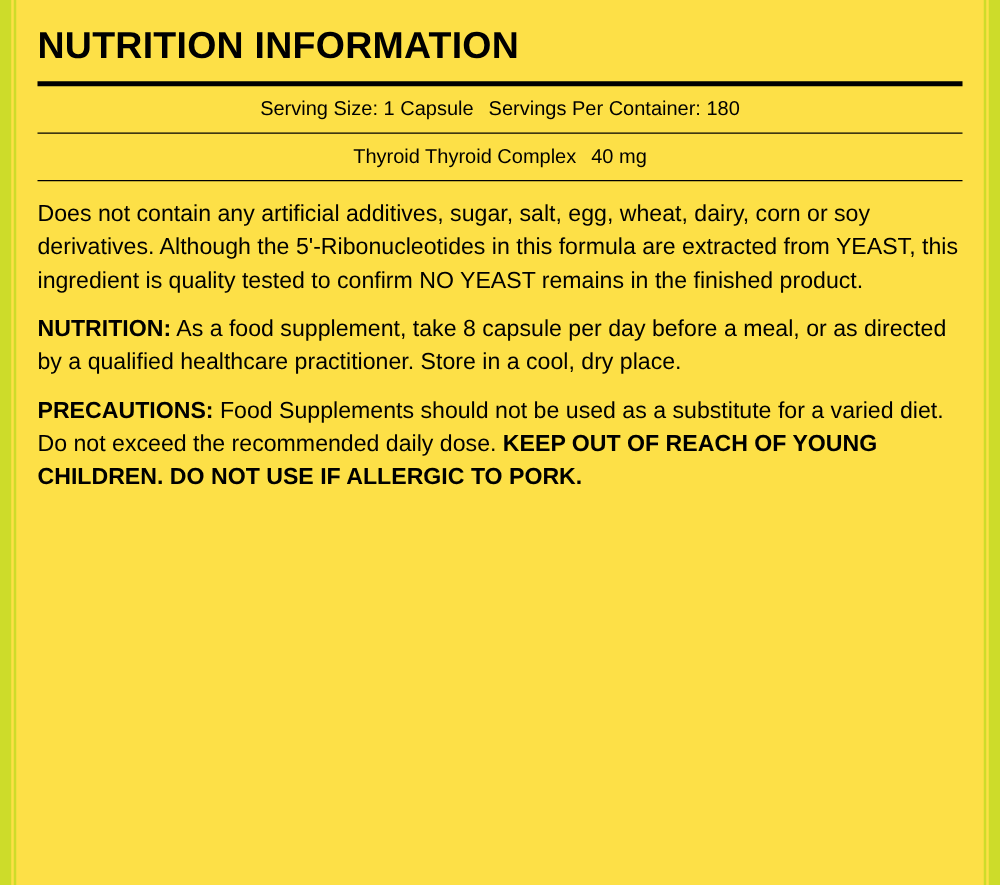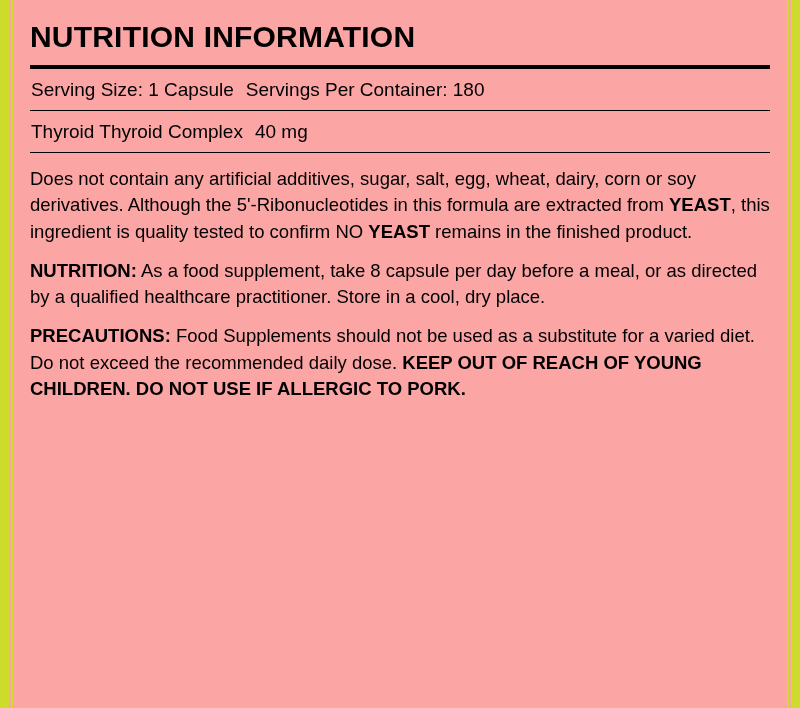--- a/index.html
+++ b/index.html
@@ -12,21 +12,21 @@
     height: 708px;
     font-family: "Liberation Sans", sans-serif;
     color: #000000;
     overflow: hidden;
   }
   .panel {
     position: relative;
     width: 800px;
     height: 708px;
     box-sizing: border-box;
-    background: #fca5a5;
+    background: #fde047;
   }
   
   .edge-bar {
     position: absolute;
     top: 0;
     bottom: 0;
     width: 9px;
     background: #cddc2a;
   }
   .edge-bar.left { left: 0; }
@@ -60,42 +60,42 @@
 
   .rule-thick {
     border-top: 4px solid #000;
   }
   .rule-thin {
     border-top: 1.5px solid #000;
   }
 
   .row {
     display: flex;
-    justify-content: flex-start;
+    justify-content: center;
     align-items: baseline;
-    font-size: 19px;
+    font-size: 16px;
     padding: 10px 1px 9px 1px;
     gap: 12px;
   }
   .row .left-cell { text-align: left; }
   .row .right-cell { text-align: right; }
 
   .body-block {
     font-size: 18.5px;
     line-height: 1.42;
     margin-top: 13px;
     margin-bottom: 0;
     text-align: left;
   }
   .body-block.tight { margin-top: 14px; }
   .lead {
     font-weight: bold;
   }
   .bold {
-    font-weight: bold;
+    font-weight: normal;
   }
   .allcaps-bold {
     font-weight: bold;
   }
 </style>
 </head>
 <body>
 
 <div class="panel">
 

